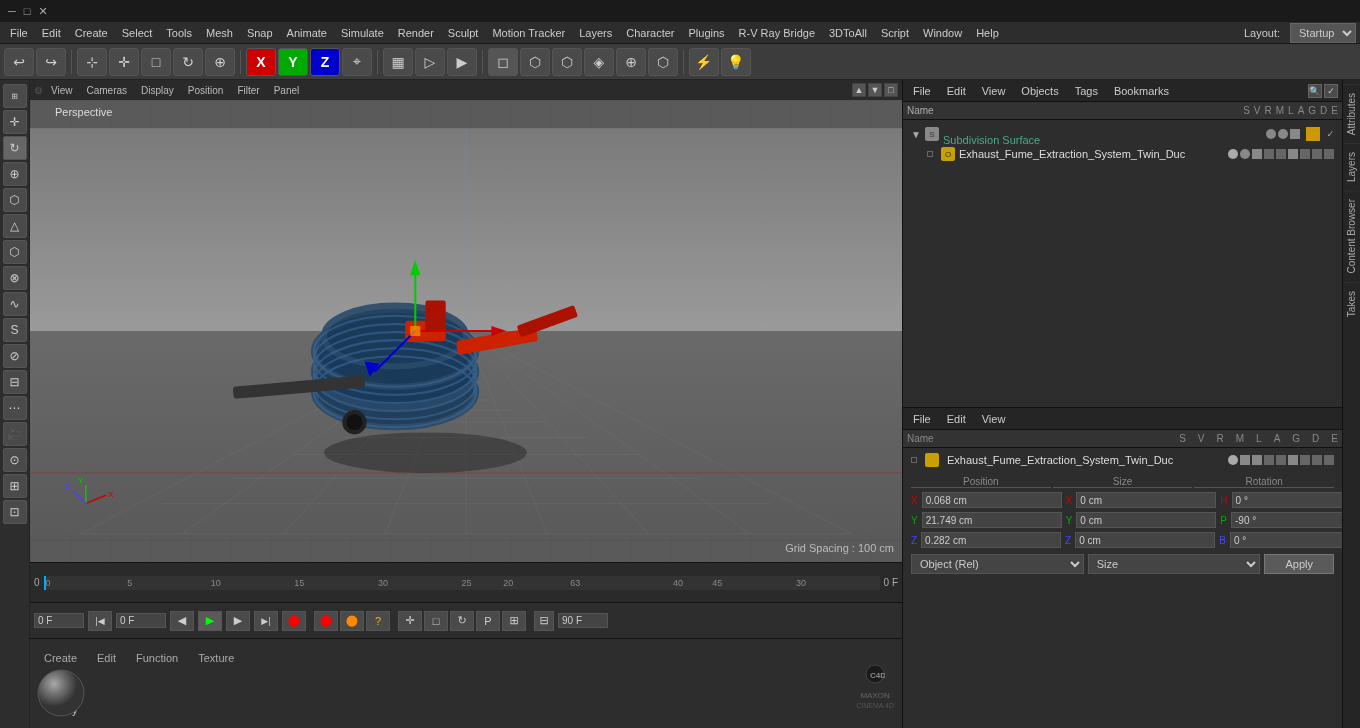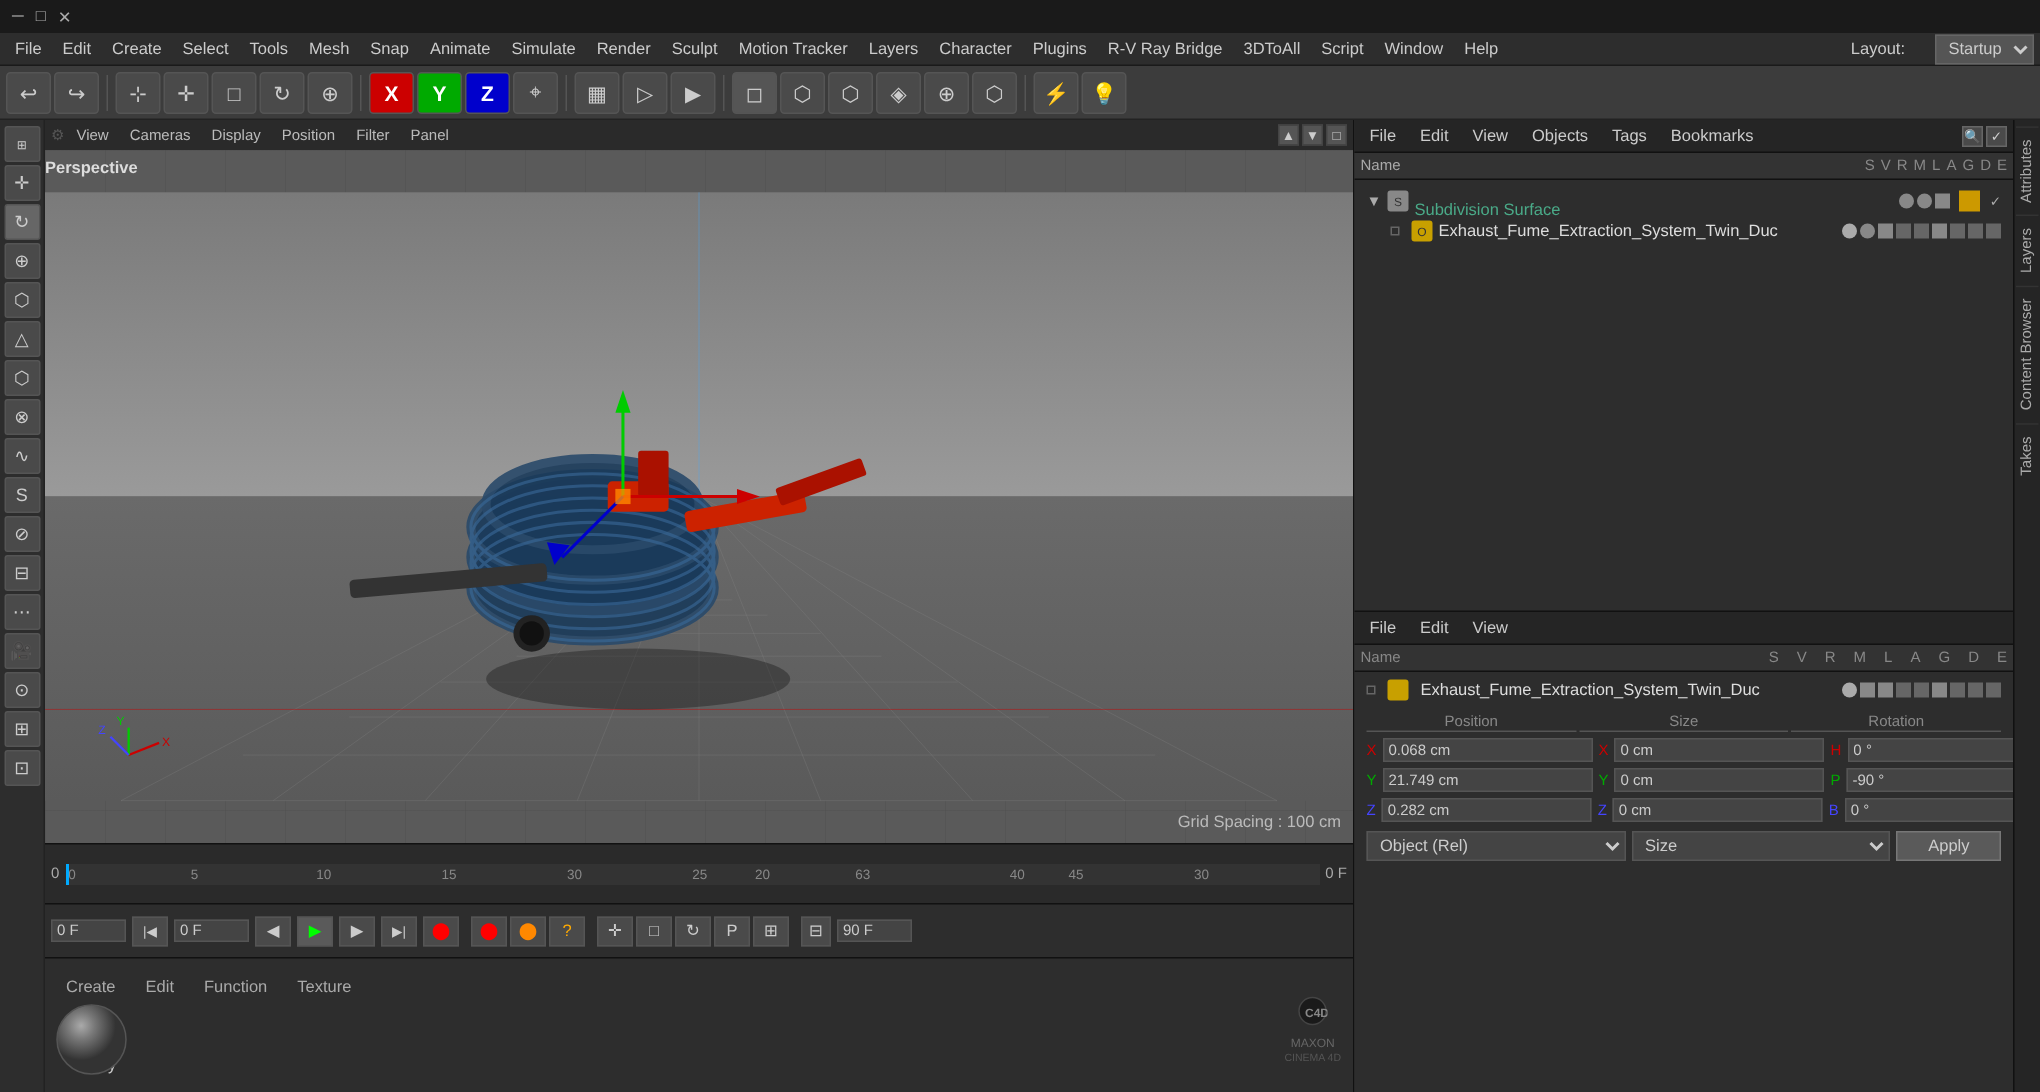--- a/index.html
+++ b/index.html
@@ -25,21 +25,21 @@
       width: 100%; height: 36px; background: #3c3c3c; display: flex; align-items: center; gap: 2px;
       padding: 2px 4px; border-bottom: 1px solid #222;
     }
     .toolbar-btn {
       width: 30px; height: 28px; background: #4a4a4a; border: 1px solid #555; border-radius: 3px;
       display: flex; align-items: center; justify-content: center; cursor: pointer; color: #ccc; font-size: 14px;
     }
     .toolbar-separator { width: 1px; height: 24px; background: #555; margin: 0 3px; }
 
     
-    #layout-area { margin-left: auto; display: flex; align-items: center; gap: 20px; }
+    #layout-area { margin-left: auto; display: flex; align-items: center; gap: 10px; }
     #layout-select { background: #555; color: #ccc; border: 1px solid #666; padding: 2px 4px; font-size: 11px; }
 
     
     #main { display: flex; width: 100%; height: calc(728px - 22px - 22px - 36px); }
 
     
     #left-toolbar {
       width: 30px; height: 100%; background: #2d2d2d; display: flex; flex-direction: column; align-items: center;
       gap: 2px; padding: 4px 2px; border-right: 1px solid #222;
     }
@@ -115,21 +115,21 @@
     .side-tab {
       writing-mode: vertical-rl; transform: rotate(180deg);
       padding: 8px 2px; cursor: pointer; color: #aaa; font-size: 10px;
       border-bottom: 1px solid #333;
     }
 
     
     .tl-num { position: absolute; color: #888; font-size: 9px; top: 2px; }
 
     
-    #vp-perspective { position: absolute; top: 6px; left: 0; color: #ddd; font-size: 11px; font-weight: bold; text-align: right; }
+    #vp-perspective { position: absolute; top: 6px; left: 25px; color: #ddd; font-size: 11px; font-weight: normal; text-align: right; }
 
     
     .obj-right-icons { display: flex; gap: 1px; }
 
     
     #vp-submenu { height: 20px; background: #2a2a2a; display: flex; align-items: center; padding: 0 4px; gap: 2px; }
     .vp-sm-item { padding: 1px 6px; cursor: pointer; color: #bbb; font-size: 10px; }
 
     
     .col-header-item { font-size: 10px; color: #888; }

